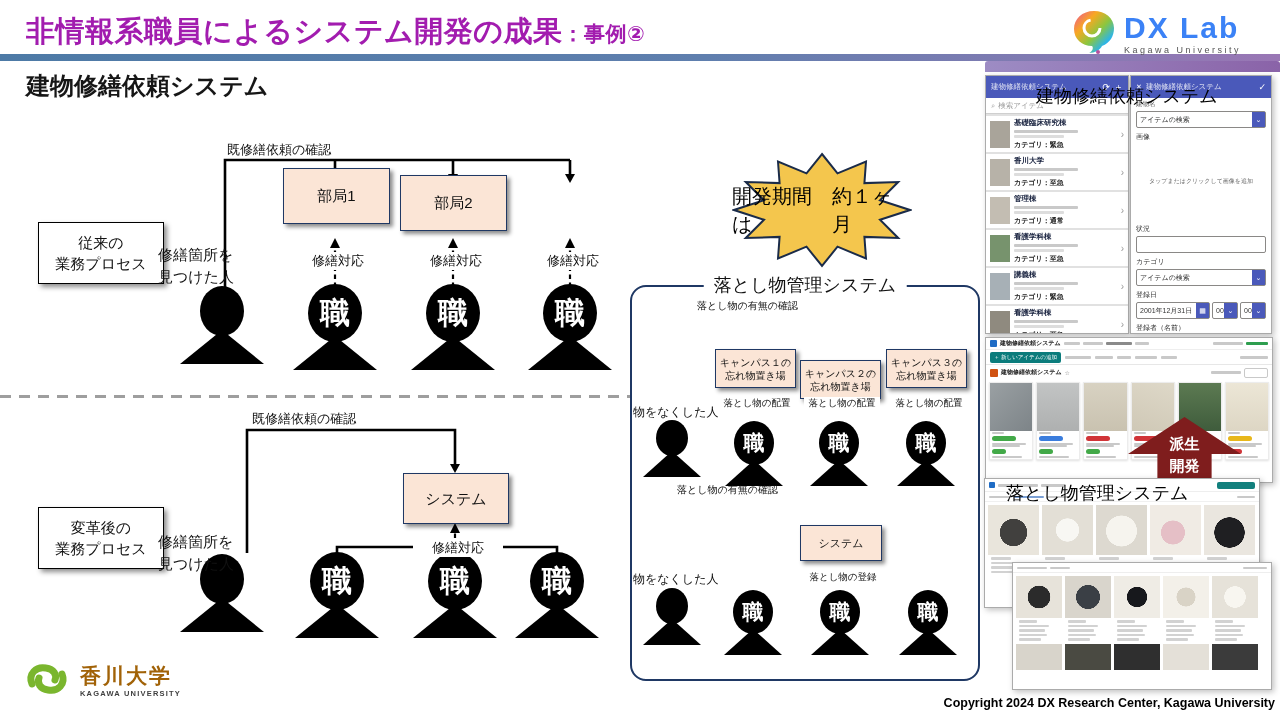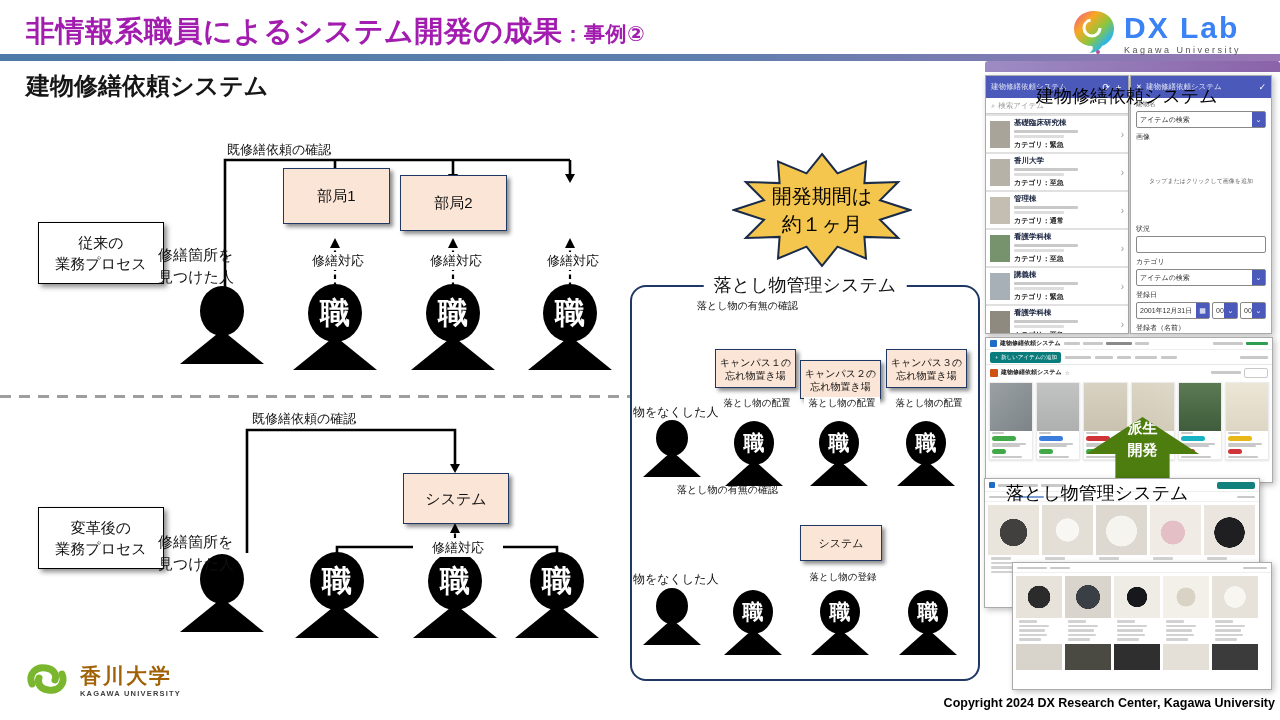--- a/index.html
+++ b/index.html
@@ -41,21 +41,21 @@
 
   .divider{left:0;top:395px;width:632px;height:3px;
            background:repeating-linear-gradient(90deg,#9e9e9e 0 11px,transparent 11px 19px);}
 
   
   .lost-box{left:630px;top:285px;width:346px;height:392px;border:2px solid #1f3864;border-radius:16px;background:#fff;z-index:1;}
   .lost-title{left:50%;top:-14px;transform:translateX(-50%);background:#fff;padding:0 10px;font-size:18px;white-space:nowrap;z-index:3;}
 
   
   .star-wrap{left:732px;top:152px;width:180px;height:116px;z-index:2;}
-  .star-text{position:absolute;inset:0;display:flex;flex-direction:column;align-items:center;justify-content:center;
+  .star-text{position:absolute;inset:0;display:flex;flex-direction:row;align-items:center;justify-content:center;
              font-size:20px;line-height:1.4;color:#000;}
 
   
   .purple-bar{left:985px;top:61px;width:295px;height:11px;border-radius:3px 3px 0 0;
               background:linear-gradient(90deg,#9d8cc4,#8a63a8);z-index:1;}
   .shot{background:#fff;border:1px solid #ababab;box-shadow:2px 2px 6px rgba(0,0,0,.25);overflow:hidden;}
   .phone{top:75px;height:257px;z-index:2;}
   .phone-hd{height:22px;background:#4a59ba;color:#fff;display:flex;align-items:center;gap:4px;padding:0 5px;}
   .phone-hd .t{font-size:7.5px;color:rgba(255,255,255,.85);flex:1;white-space:nowrap;overflow:hidden;}
   .tinyico{font-size:9px;color:#fff;}
@@ -81,23 +81,23 @@
   .desk-r1{height:11px;display:flex;align-items:center;gap:3px;padding:0 4px;border-bottom:1px solid #eee;}
   .desk-r2{height:14px;display:flex;align-items:center;gap:4px;padding:0 4px;border-bottom:1px solid #e7e7e7;}
   .desk-r3{height:15px;display:flex;align-items:center;gap:3px;padding:0 4px;}
   .desk-title{font-size:6px;font-weight:700;color:#222;white-space:nowrap;}
   .teal-btn{background:#0b7c7c;color:#fff;font-size:5.5px;border-radius:2px;padding:2px 4px;white-space:nowrap;}
   .cardrow{display:flex;gap:3px;padding:2px 3px;}
   .dcard{width:44px;background:#fff;border:1px solid #ececec;box-shadow:0 1px 2px rgba(0,0,0,.12);}
   .dcard .ph{height:48px;}
   .pill{height:5px;border-radius:3px;width:24px;margin:2px 0;}
 
-  .up-arrow{left:1086px;top:417px;width:113px;height:75px;background:#4d7c0f;z-index:3;
+  .up-arrow{left:1128px;top:417px;width:113px;height:75px;background:#7f1d1d;z-index:3;
             clip-path:polygon(50% 0,100% 48%,74% 48%,74% 100%,26% 100%,26% 48%,0 48%);
-            display:flex;flex-direction:column;align-items:center;justify-content:flex-start;
+            display:flex;flex-direction:column;align-items:center;justify-content:center;
             color:#fff;font-size:15px;font-weight:700;line-height:1.45;padding-bottom:2px;}
 
   .lostA{left:984px;top:478px;width:274px;height:128px;z-index:4;}
   .lostB{left:1012px;top:562px;width:258px;height:126px;z-index:5;}
   .mini-top{height:12px;display:flex;align-items:center;gap:3px;padding:0 4px;border-bottom:1px solid #eee;}
   .lcard{background:#fff;}
   .lcard .ph{height:50px;}
   .lbar{height:2.5px;background:#d2d2d2;border-radius:1px;margin:2px 3px 0 3px;}
 
   

